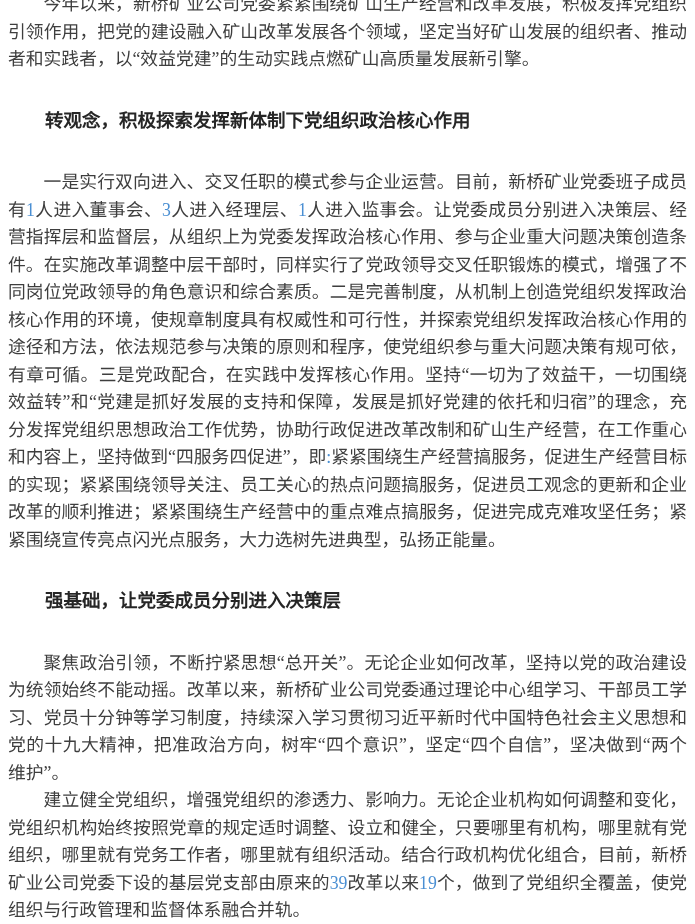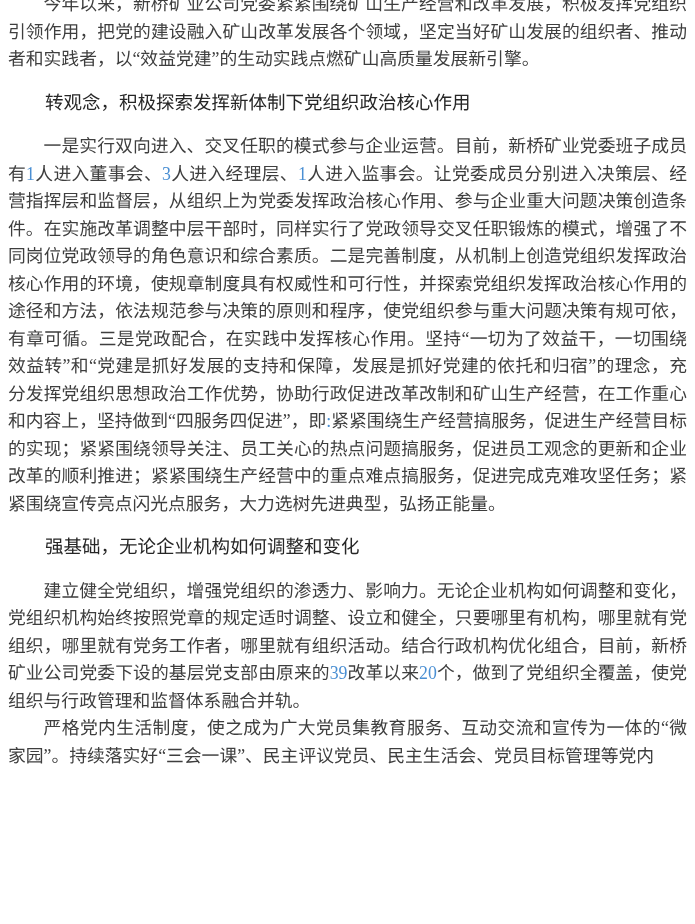--- a/index.html
+++ b/index.html
@@ -22,41 +22,42 @@
     text-align: justify;
     word-break: break-all;
     overflow-wrap: anywhere;
   }
   .doc p {
     margin: 0;
     text-indent: 2em;
   }
   .doc h2 {
     font-size: 18.5px;
-    font-weight: normal;
+    font-weight: bold;
     color: #262626;
-    margin: 16px 0;
+    margin: 34px 0;
     text-indent: 2em;
     line-height: 27.5px;
   }
   .hl {
     color: #4a8fd3;
   }
 </style>
 </head>
 <body>
 
 <div class="doc">
 
   <p><span>今年以来，新桥矿业公司党委紧紧围绕矿山生产经营和改革发展，积极发挥党组织引领作用，把党的建设融入矿山改革发展各个领域，坚定当好矿山发展的组织者、推动者和实践者，以“效益党建”的生动实践点燃矿山高质量发展新引擎。</span></p>
 
   <h2>转观念，积极探索发挥新体制下党组织政治核心作用</h2>
 
   <p><span>一是实行双向进入、交叉任职的模式参与企业运营。目前，新桥矿业党委班子成员有</span><span class="hl">1</span><span>人进入董事会、</span><span class="hl">3</span><span>人进入经理层、</span><span class="hl">1</span><span>人进入监事会。让党委成员分别进入决策层、经营指挥层和监督层，从组织上为党委发挥政治核心作用、参与企业重大问题决策创造条件。在实施改革调整中层干部时，同样实行了党政领导交叉任职锻炼的模式，增强了不同岗位党政领导的角色意识和综合素质。二是完善制度，从机制上创造党组织发挥政治核心作用的环境，使规章制度具有权威性和可行性，并探索党组织发挥政治核心作用的途径和方法，依法规范参与决策的原则和程序，使党组织参与重大问题决策有规可依，有章可循。三是党政配合，在实践中发挥核心作用。坚持“一切为了效益干，一切围绕效益转”和“党建是抓好发展的支持和保障，发展是抓好党建的依托和归宿”的理念，充分发挥党组织思想政治工作优势，协助行政促进改革改制和矿山生产经营，在工作重心和内容上，坚持做到“四服务四促进”，即</span><span class="hl">:</span><span>紧紧围绕生产经营搞服务，促进生产经营目标的实现；紧紧围绕领导关注、员工关心的热点问题搞服务，促进员工观念的更新和企业改革的顺利推进；紧紧围绕生产经营中的重点难点搞服务，促进完成克难攻坚任务；紧紧围绕宣传亮点闪光点服务，大力选树先进典型，弘扬正能量。</span></p>
 
-  <h2>强基础，无论企业机构如何调整和变化</h2>
+  <h2>强基础，让党委成员分别进入决策层</h2>
 
+  <p><span>聚焦政治引领，不断拧紧思想“总开关”。无论企业如何改革，坚持以党的政治建设为统领始终不能动摇。改革以来，新桥矿业公司党委通过理论中心组学习、干部员工学习、党员十分钟等学习制度，持续深入学习贯彻习近平新时代中国特色社会主义思想和党的十九大精神，把准政治方向，树牢“四个意识”，坚定“四个自信”，坚决做到“两个维护”。</span></p>
 
-  <p><span>建立健全党组织，增强党组织的渗透力、影响力。无论企业机构如何调整和变化，党组织机构始终按照党章的规定适时调整、设立和健全，只要哪里有机构，哪里就有党组织，哪里就有党务工作者，哪里就有组织活动。结合行政机构优化组合，目前，新桥矿业公司党委下设的基层党支部由原来的</span><span class="hl">39</span><span>改革以来</span><span class="hl">20</span><span>个，做到了党组织全覆盖，使党组织与行政管理和监督体系融合并轨。</span></p>
+  <p><span>建立健全党组织，增强党组织的渗透力、影响力。无论企业机构如何调整和变化，党组织机构始终按照党章的规定适时调整、设立和健全，只要哪里有机构，哪里就有党组织，哪里就有党务工作者，哪里就有组织活动。结合行政机构优化组合，目前，新桥矿业公司党委下设的基层党支部由原来的</span><span class="hl">39</span><span>改革以来</span><span class="hl">19</span><span>个，做到了党组织全覆盖，使党组织与行政管理和监督体系融合并轨。</span></p>
 
   <p><span>严格党内生活制度，使之成为广大党员集教育服务、互动交流和宣传为一体的“微家园”。持续落实好“三会一课”、民主评议党员、民主生活会、党员目标管理等党内</span></p>
 
 </div>
 
 </body></html>

